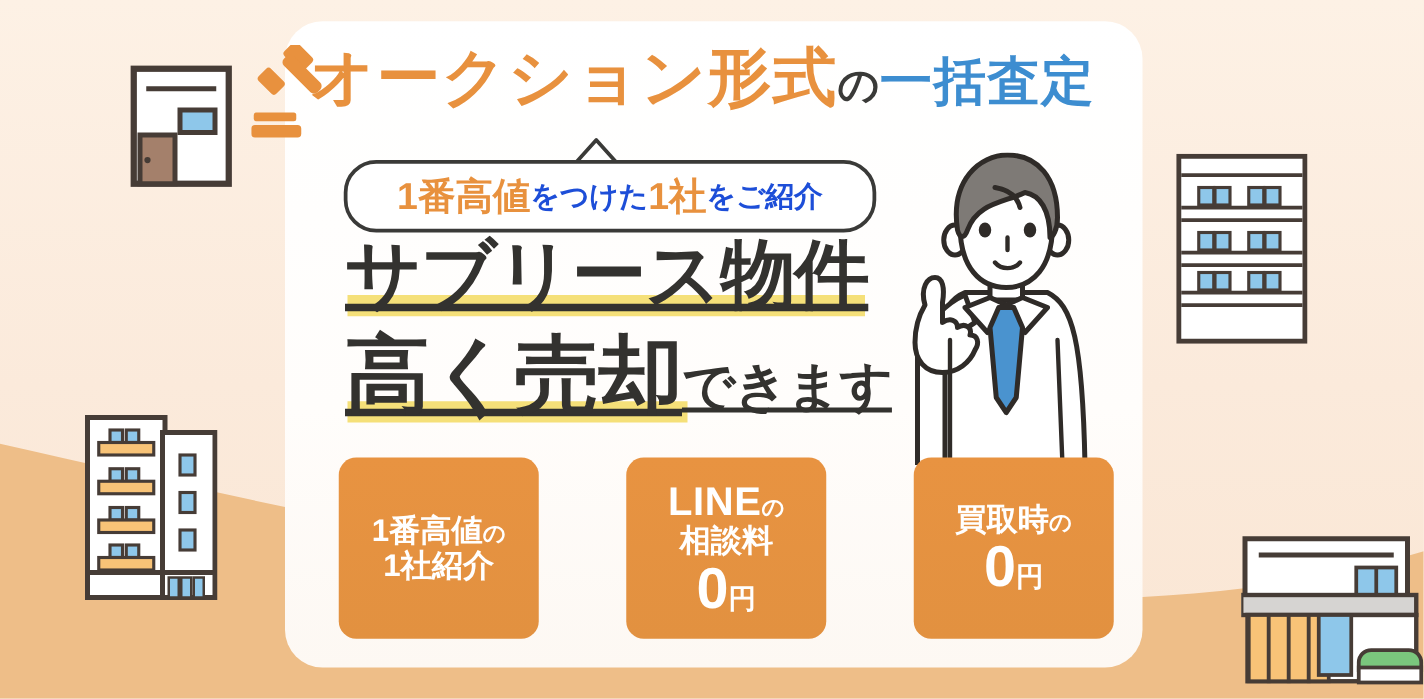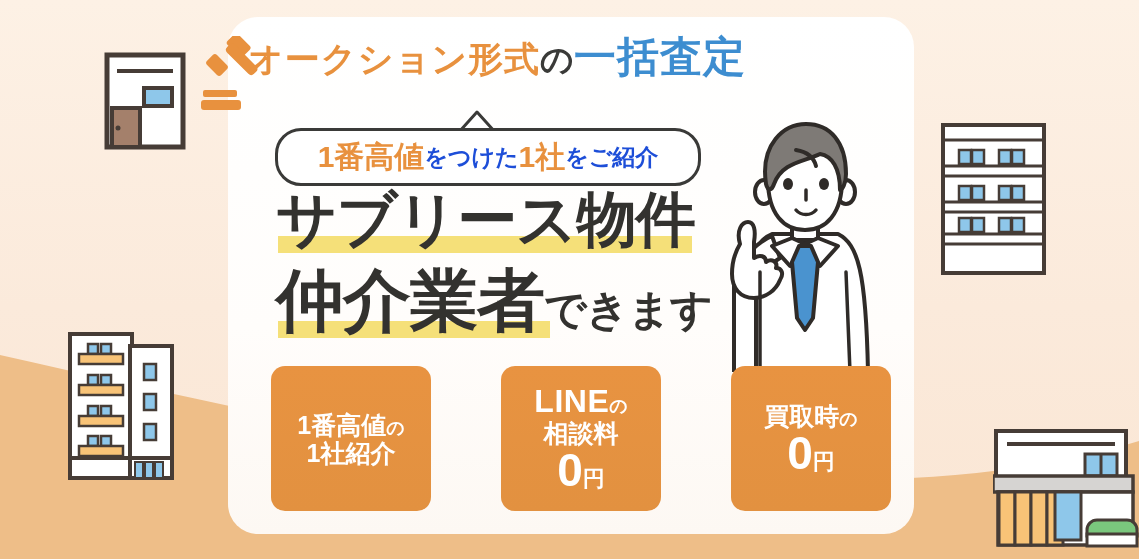--- a/index.html
+++ b/index.html
@@ -19,21 +19,21 @@
   .card{position:absolute;left:228px;top:17px;width:686px;height:517px;
     background:linear-gradient(180deg,#ffffff 0%,#fffdfb 60%,#fdf8f3 100%);
     border-radius:30px;}
 
   
   .art{position:absolute;}
 
   
   .headline{position:absolute;left:248px;top:36px;width:640px;height:62px;
     white-space:nowrap;font-weight:bold;line-height:1;}
-  .headline .hl-or{color:#e8913e;font-size:35px;letter-spacing:1px;}
+  .headline .hl-or{color:#e8913e;font-size:51px;letter-spacing:1px;}
   .headline .hl-no{color:#3a3a38;font-size:33px;}
   .headline .hl-bl{color:#3d8dd0;font-size:42px;letter-spacing:1px;}
 
   .gavel{position:absolute;left:201px;top:36px;width:72px;height:78px;}
 
   
   .bubble{position:absolute;left:275px;top:128px;width:420px;height:52px;
     border:3px solid #3a3a38;border-radius:26px;background:#ffffff;
     display:flex;align-items:center;justify-content:center;white-space:nowrap;}
   .bubble-tail{position:absolute;left:455px;top:110px;width:44px;height:24px;}
@@ -41,21 +41,21 @@
   .bubble .b-dk{color:#1d4ed8;font-weight:bold;font-size:23px;}
 
   
   .copy{position:absolute;left:276px;top:190px;width:470px;}
   .copy-line{position:relative;white-space:nowrap;line-height:1;}
   .line1{height:72px;}
   .line2{height:80px;margin-top:4px;}
   .mark{position:absolute;background:#f5e079;z-index:0;}
   .m1{left:2px;top:46px;width:414px;height:17px;}
   .m2{left:2px;top:55px;width:272px;height:17px;}
-  .txt{position:relative;z-index:1;color:#33322f;font-weight:bold;}
+  .txt{position:relative;z-index:1;color:#33322f;font-weight:bold;text-decoration:underline;}
   .t-big{font-size:60px;letter-spacing:-1px;}
   .t-big2{font-size:68px;letter-spacing:-1px;}
   .t-sm{font-size:42px;letter-spacing:-1px;}
 
   
   .person{position:absolute;left:700px;top:122px;width:220px;height:250px;}
 
   
   .badges{position:absolute;left:271px;top:366px;width:620px;height:145px;
     display:flex;justify-content:space-between;}
@@ -195,21 +195,21 @@
       <span class="b-dk">をご紹介</span>
   </div>
 
   <div class="copy">
     <div class="copy-line line1">
       <span class="mark m1"></span>
       <span class="txt t-big">サブリース物件</span>
     </div>
     <div class="copy-line line2">
       <span class="mark m2"></span>
-      <span class="txt t-big2">仲介業者</span><span class="txt t-sm">できます</span>
+      <span class="txt t-big2">高く売却</span><span class="txt t-sm">できます</span>
     </div>
   </div>
 
   <svg class="person" viewBox="0 0 220 250">
     <g stroke="#2f2b28" stroke-width="4" stroke-linecap="round" stroke-linejoin="round">
 
       <path d="M72,112 C52,120 44,146 42,250 L168,250 C166,150 158,122 138,112 Z" fill="#ffffff"></path>
 
       <path d="M72,114 C58,120 40,136 34,158 L34,250 L56,250 L56,168 C60,152 70,142 80,136 Z" fill="#ffffff"></path>
 

